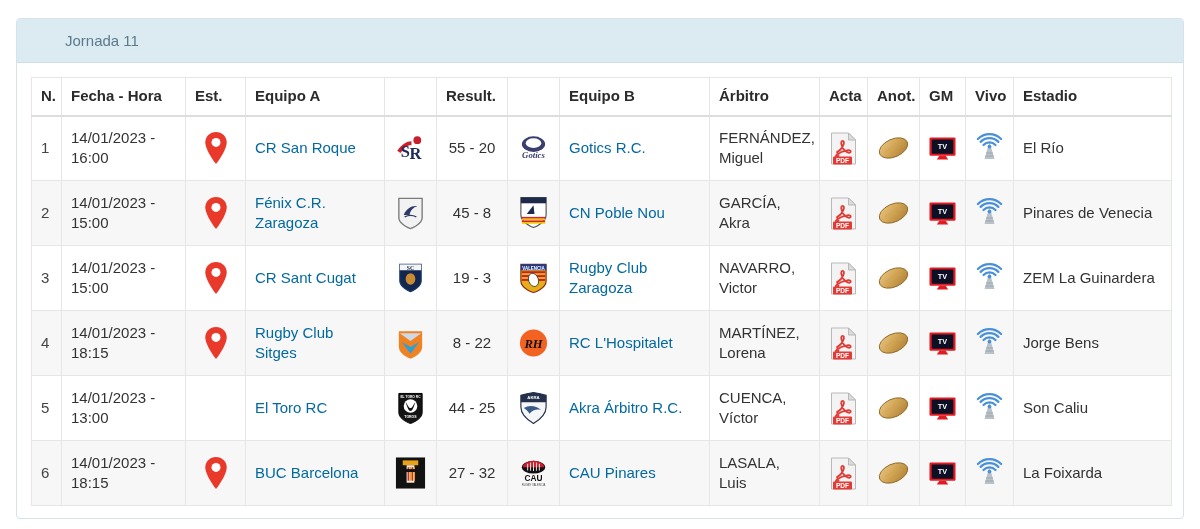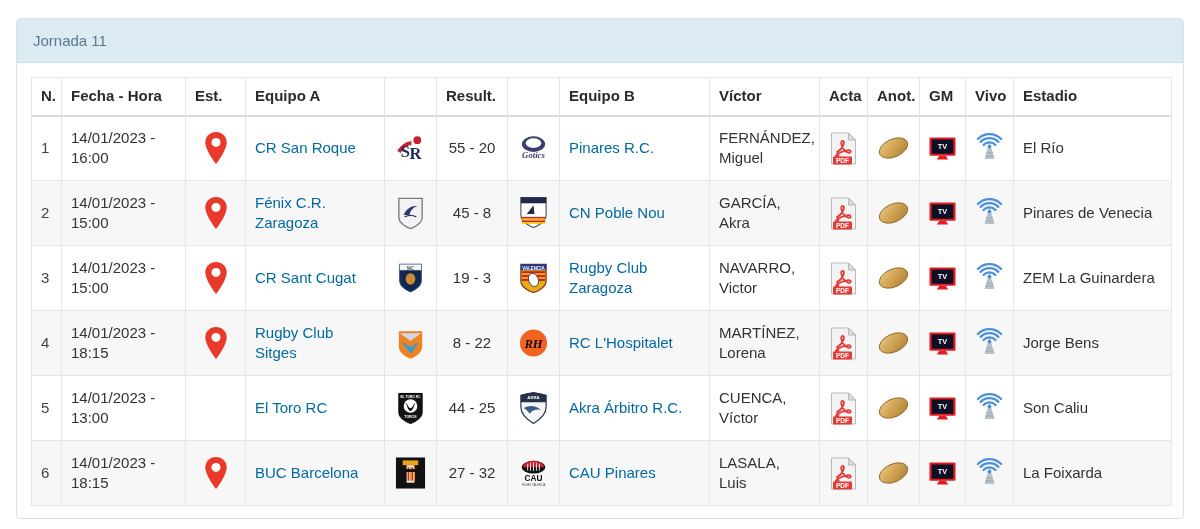--- a/index.html
+++ b/index.html
@@ -22,20 +22,21 @@
   .panel-heading{
     background:#dceaf2;
     border-bottom:1px solid #cfe0ea;
     border-radius:3px 3px 0 0;
     padding:12px 16px;
     height:44px;box-sizing:border-box;
   }
   .panel-title{
     color:#5b7b8c;font-size:15px;line-height:20px;
     font-family:"Liberation Sans", sans-serif;
+    margin-left:32px;
   }
   .panel-body{padding:14px 14px 12px 14px;box-sizing:border-box;}
 
   
   table.fixtures{
     width:100%;border-collapse:collapse;
     table-layout:fixed;
     border:1px solid #e3e3e3;
   }
   table.fixtures th,
@@ -121,21 +122,21 @@
         <thead>
           <tr>
             <th>N.</th>
             <th>Fecha - Hora</th>
             <th class="c-center">Est.</th>
             <th>Equipo A</th>
             <th class="c-center"></th>
             <th class="c-center">Result.</th>
             <th class="c-center"></th>
             <th>Equipo B</th>
-            <th>Víctor</th>
+            <th>Árbitro</th>
             <th class="c-center">Acta</th>
             <th class="c-center">Anot.</th>
             <th class="c-center">GM</th>
             <th class="c-center">Vivo</th>
             <th>Estadio</th>
           </tr>
         </thead>
         <tbody id="tbody">
             <tr class="odd">
               <td class="c-num"><span class="">1</span></td>
@@ -163,21 +164,21 @@
               <td class="c-center"><span class="">55 - 20</span></td>
               <td class="c-center">
                 <span class="icon-wrap">
                   <svg class="logo" viewBox="0 0 34 36">
                     <ellipse cx="17" cy="14" rx="12" ry="8" fill="#3a3f6e"></ellipse>
                     <ellipse cx="17" cy="13" rx="8" ry="5" fill="#fff"></ellipse>
                     <text x="17" y="28" font-family="Liberation Serif, serif" font-size="9" font-style="italic" font-weight="bold" fill="#3a3f6e" text-anchor="middle">Gotics</text>
                   </svg>
                 </span>
               </td>
-              <td><span class="teamname">Pinares R.C.</span></td>
+              <td><span class="teamname">Gotics R.C.</span></td>
               <td><span class="">FERNÁNDEZ, Miguel</span></td>
               <td class="c-center">
                 <span class="icon-wrap">
                   <svg class="pdf-ico" viewBox="0 0 27 33">
                     <path d="M1.5 1h17l7 7v24h-24z" fill="#f3f3f3" stroke="#b9b9b9" stroke-width="1"></path>
                     <path d="M18.5 1l7 7h-7z" fill="#dcdcdc" stroke="#b9b9b9" stroke-width="1"></path>
                     <path d="M7 20c3-1.5 5.5-4.5 6.6-7.6.7-2 .2-3.6-1-3.6-1.3 0-1.7 1.6-1.1 3.8.9 3.3 3.7 6.8 6.2 7.9 1.6.7 3 .2 3-.9 0-1.2-1.6-1.6-3.6-1.2-3.4.6-8 2.5-10.3 4.4-1.2 1-1.3 2.2-.5 2.6.9.4 1.8-.6 2.3-2.1z" fill="none" stroke="#e23b35" stroke-width="1.8" stroke-linejoin="round"></path>
                     <rect x="3" y="24.5" width="19" height="8" rx="1" fill="#e23b35"></rect>
                     <text x="12.5" y="30.8" font-family="Liberation Sans, sans-serif" font-size="6.6" font-weight="bold" fill="#fff" text-anchor="middle">PDF</text>
                   </svg>

